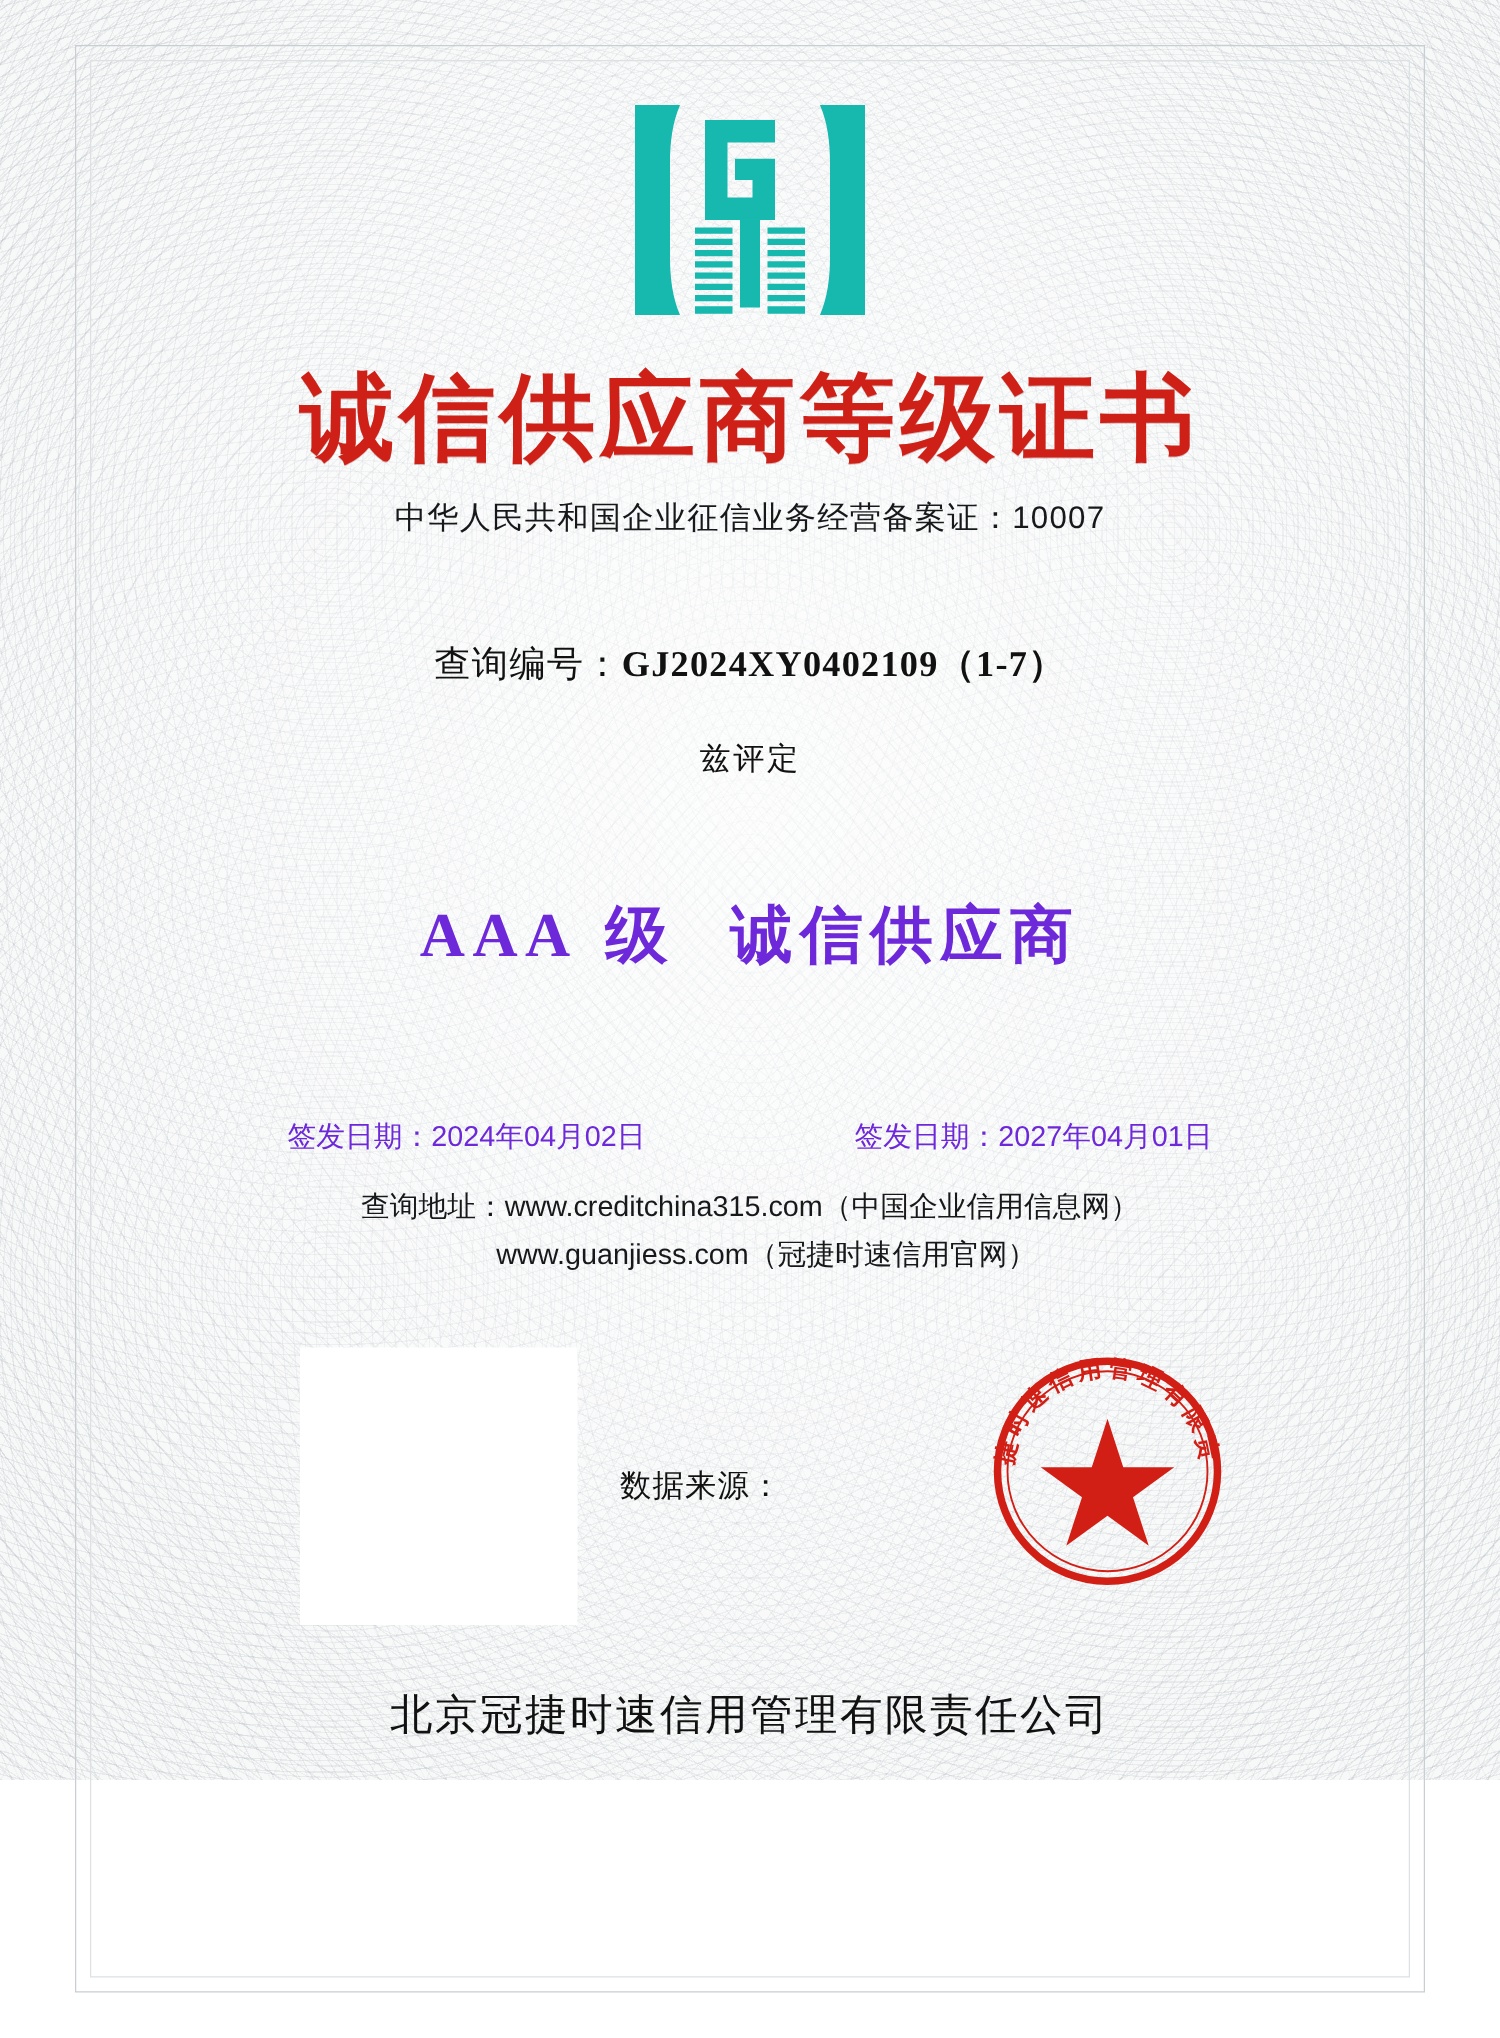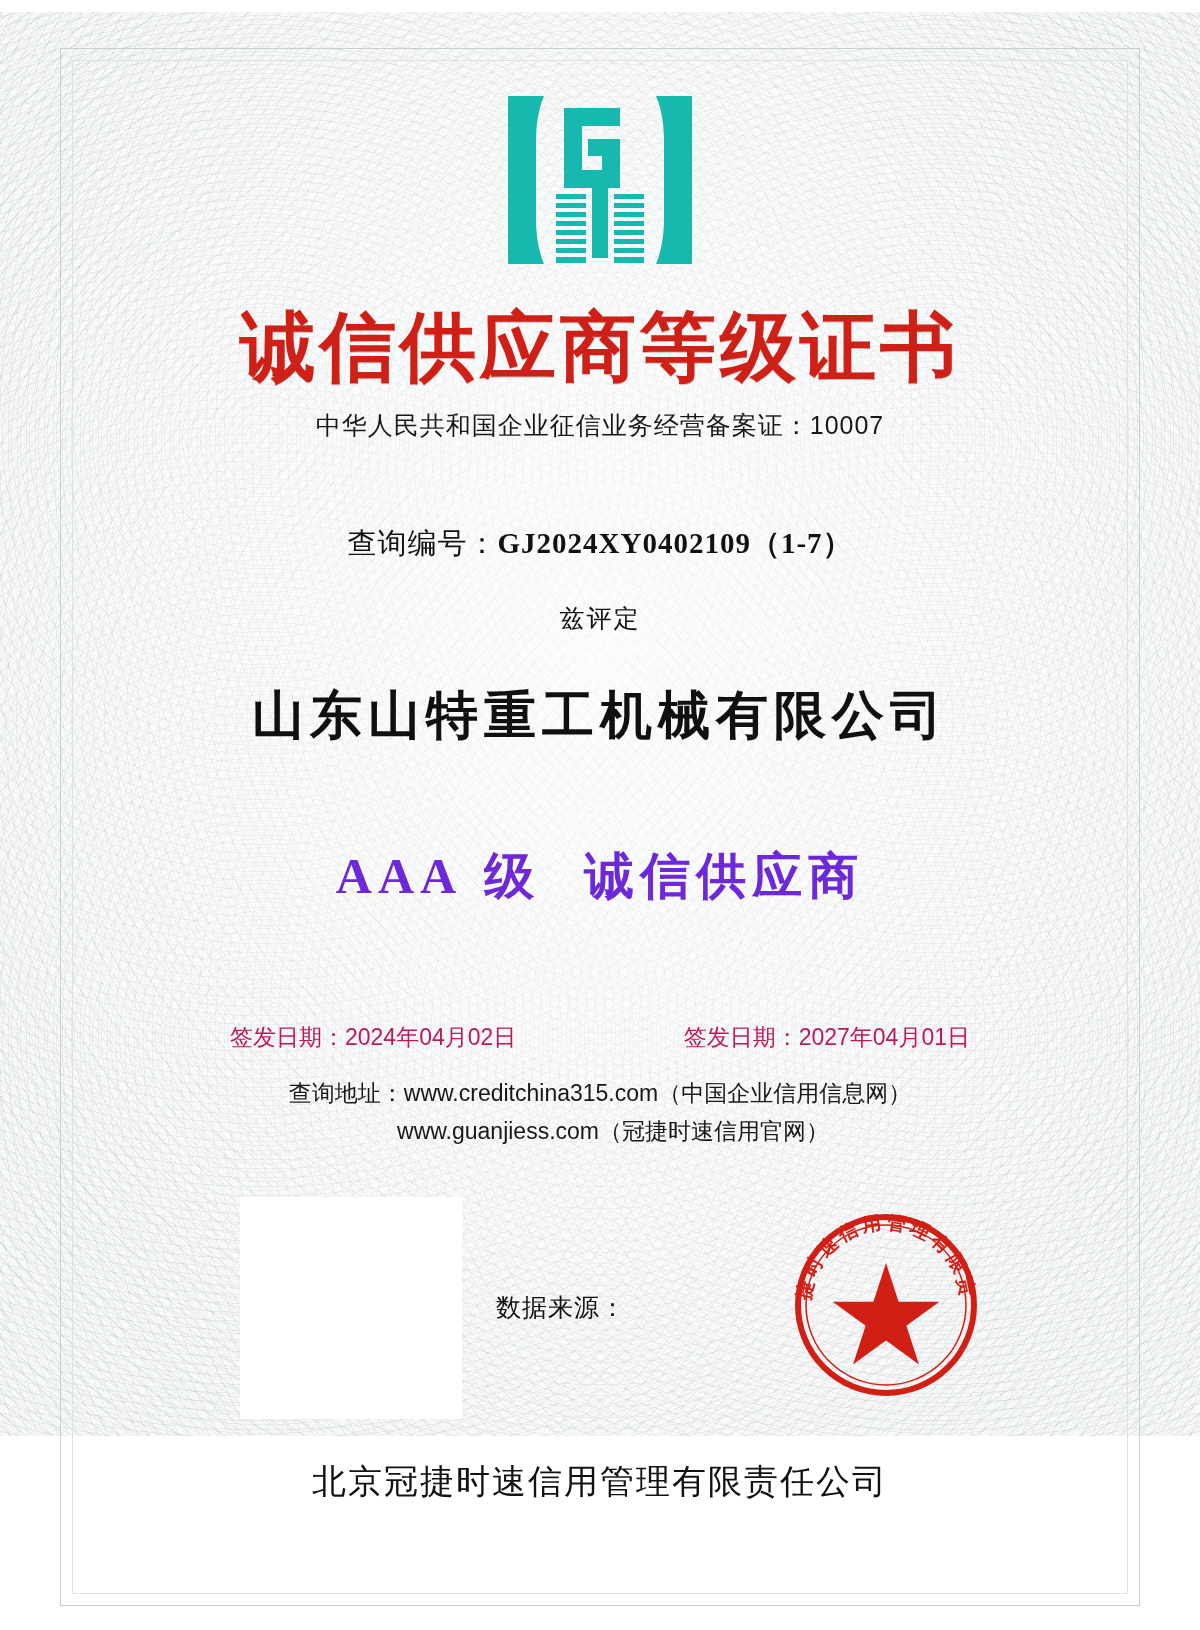--- a/index.html
+++ b/index.html
@@ -11,21 +11,21 @@
     width: 1200px;
     height: 1630px;
     font-family: "Liberation Serif", "DejaVu Serif", serif;
     position: relative;
     overflow: hidden;
   }
 
   .certificate {
     position: absolute;
     left: 0;
-    top: 12px;
+    top: 0;
     width: 1200px;
     height: 1424px;
     background: #fbfbfb;
   }
 
   
   .guilloche {
     position: absolute;
     inset: 0;
     background-color: #f7f8f8;
@@ -138,21 +138,21 @@
   .grade .gap { display: inline-block; width: 22px; }
 
   
   .dates {
     margin-top: 112px;
     width: 740px;
     display: flex;
     justify-content: space-between;
     font-family: "Liberation Sans", "DejaVu Sans", sans-serif;
     font-size: 23px;
-    color: #be185d;
+    color: #6d28d9;
   }
   .dates .cell { white-space: nowrap; }
 
   .urls {
     margin-top: 22px;
     text-align: center;
     font-family: "Liberation Sans", "DejaVu Sans", sans-serif;
     font-size: 23px;
     color: #17181a;
     line-height: 1.65;
@@ -259,21 +259,20 @@
 
     <div class="main-title">诚信供应商等级证书</div>
     <div class="sub-title">中华人民共和国企业征信业务经营备案证：10007</div>
 
     <div class="query-no">
       <span class="label">查询编号：</span><span>GJ2024XY0402109（1-7）</span>
     </div>
 
     <div class="hereby">兹评定</div>
 
-    <div class="company">山东山特重工机械有限公司</div>
 
     <div class="grade">
       <span>AAA</span><span class="gap"></span><span>级</span><span class="gap"></span><span class="gap"></span><span>诚信供应商</span>
     </div>
 
     <div class="dates">
       <div class="cell">
         <span>签发日期：</span><span>2024年04月02日</span>
       </div>
       <div class="cell">

